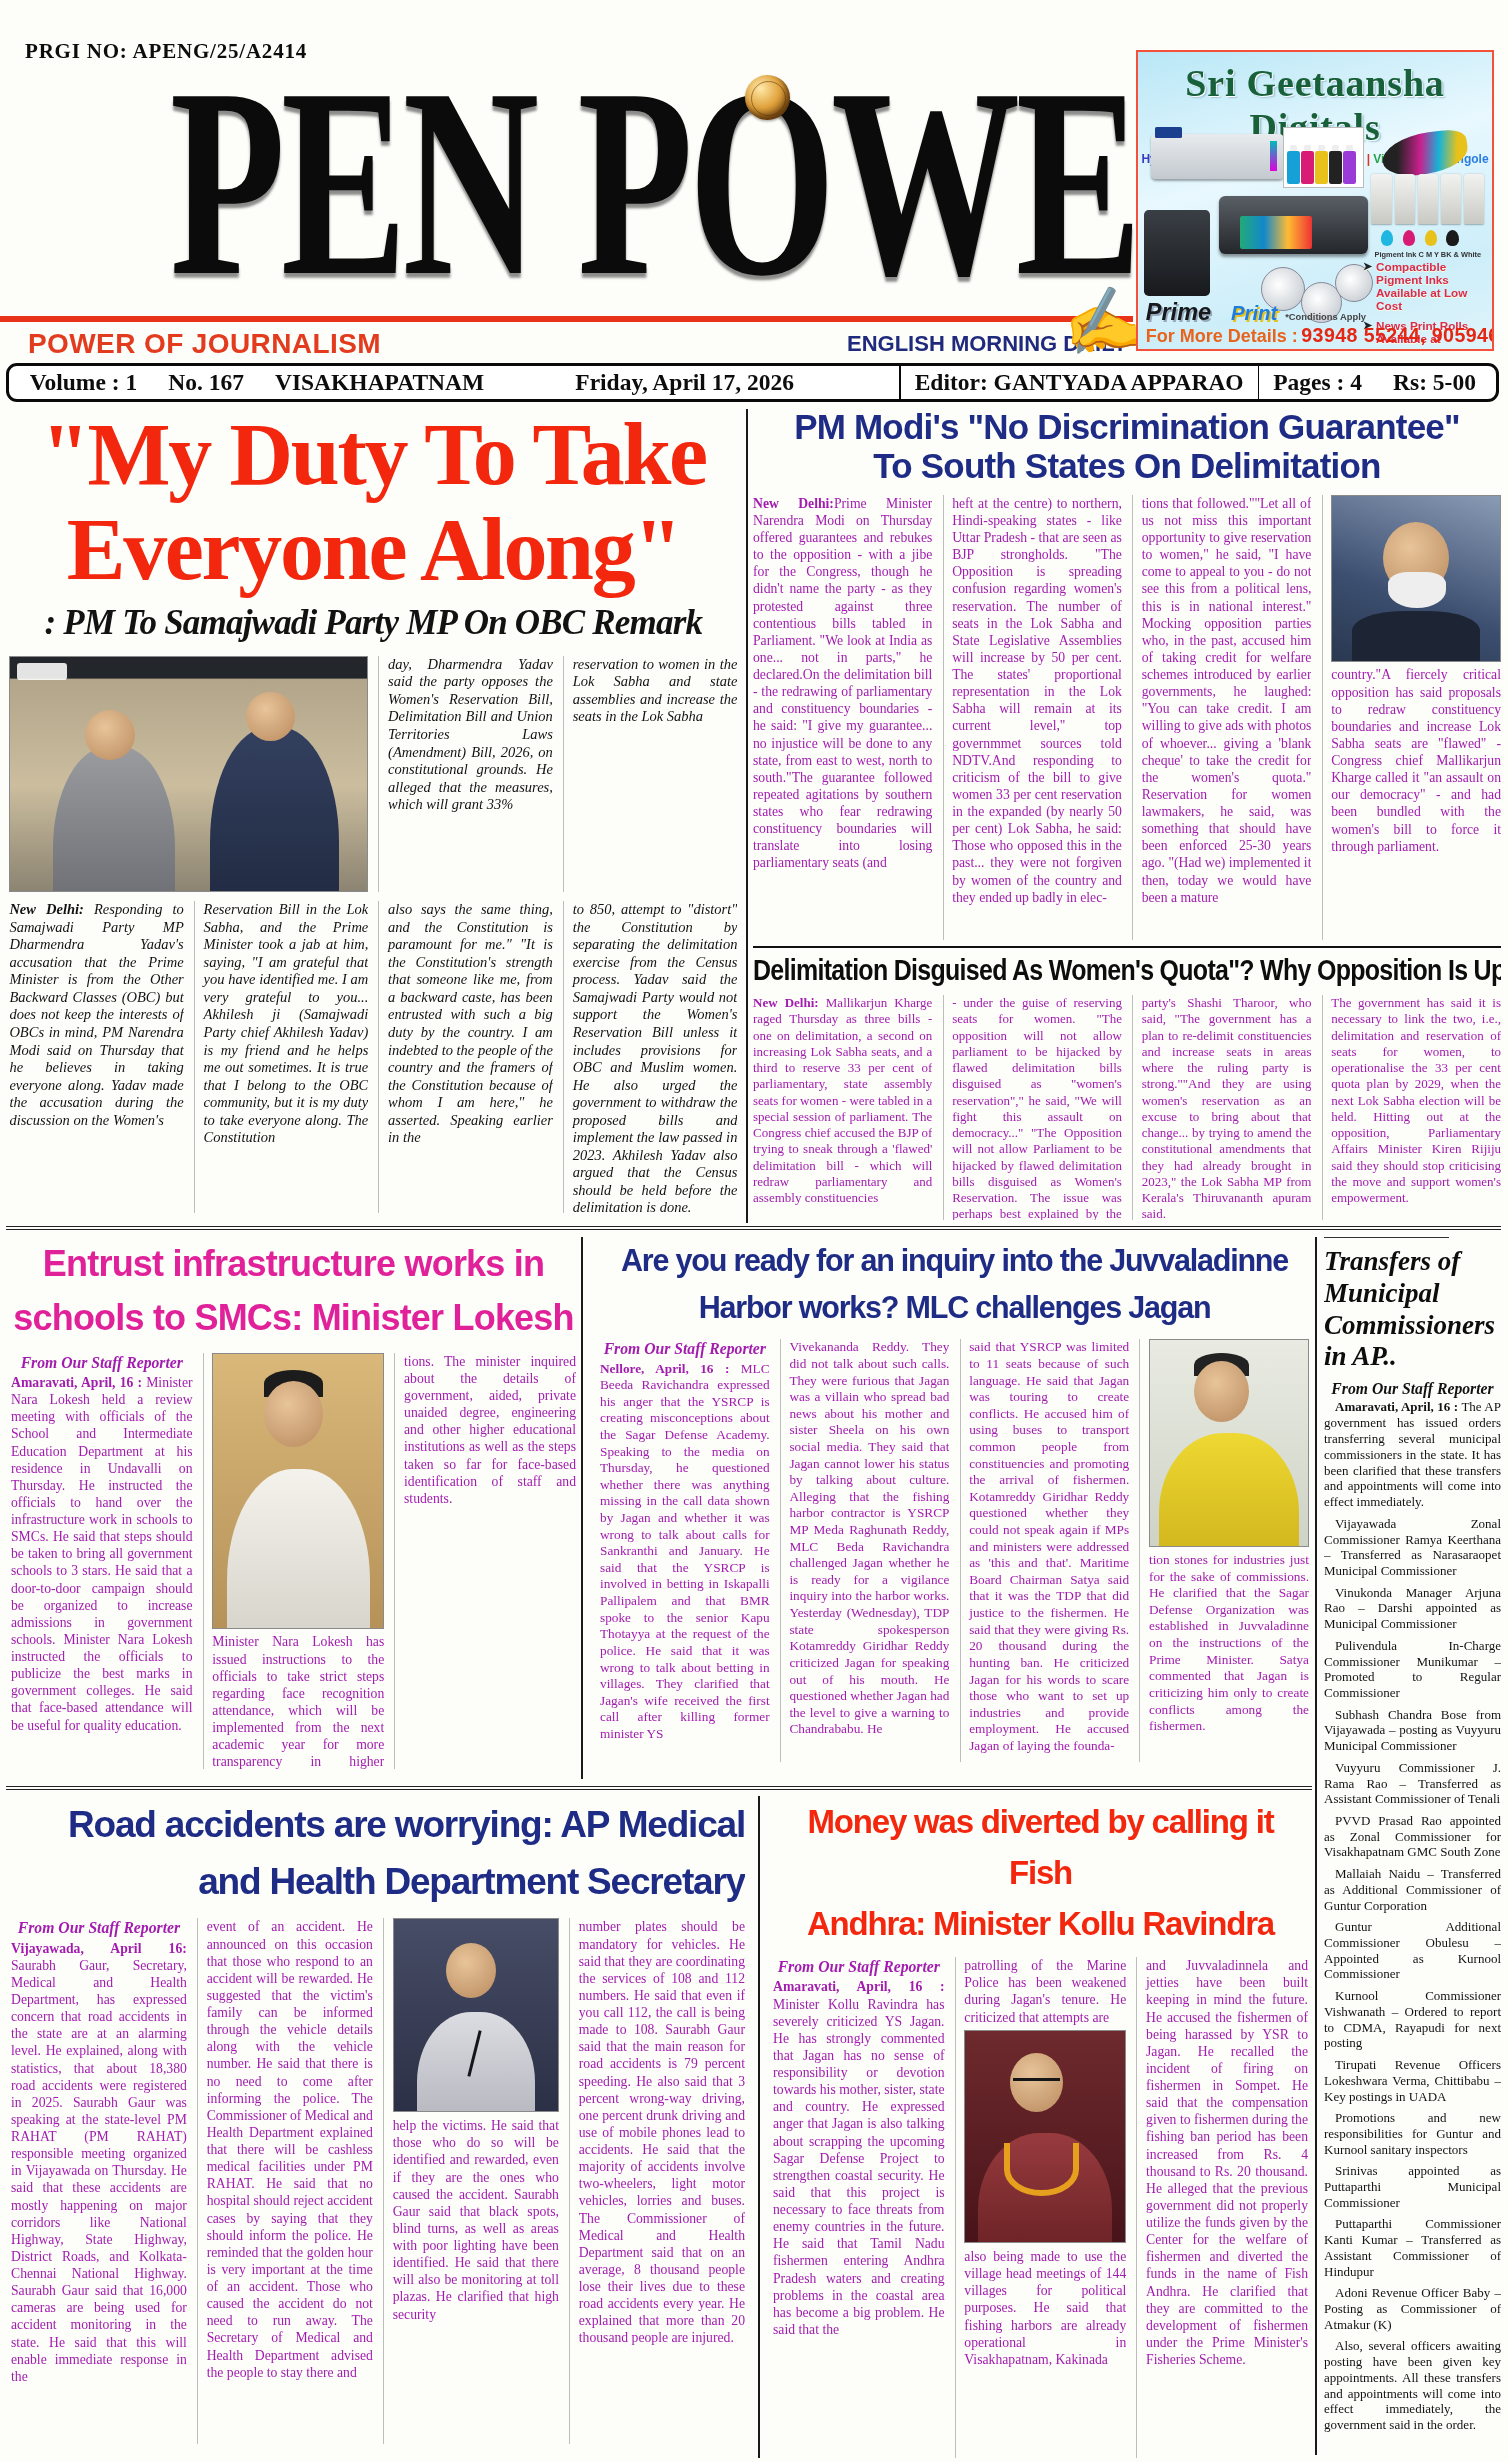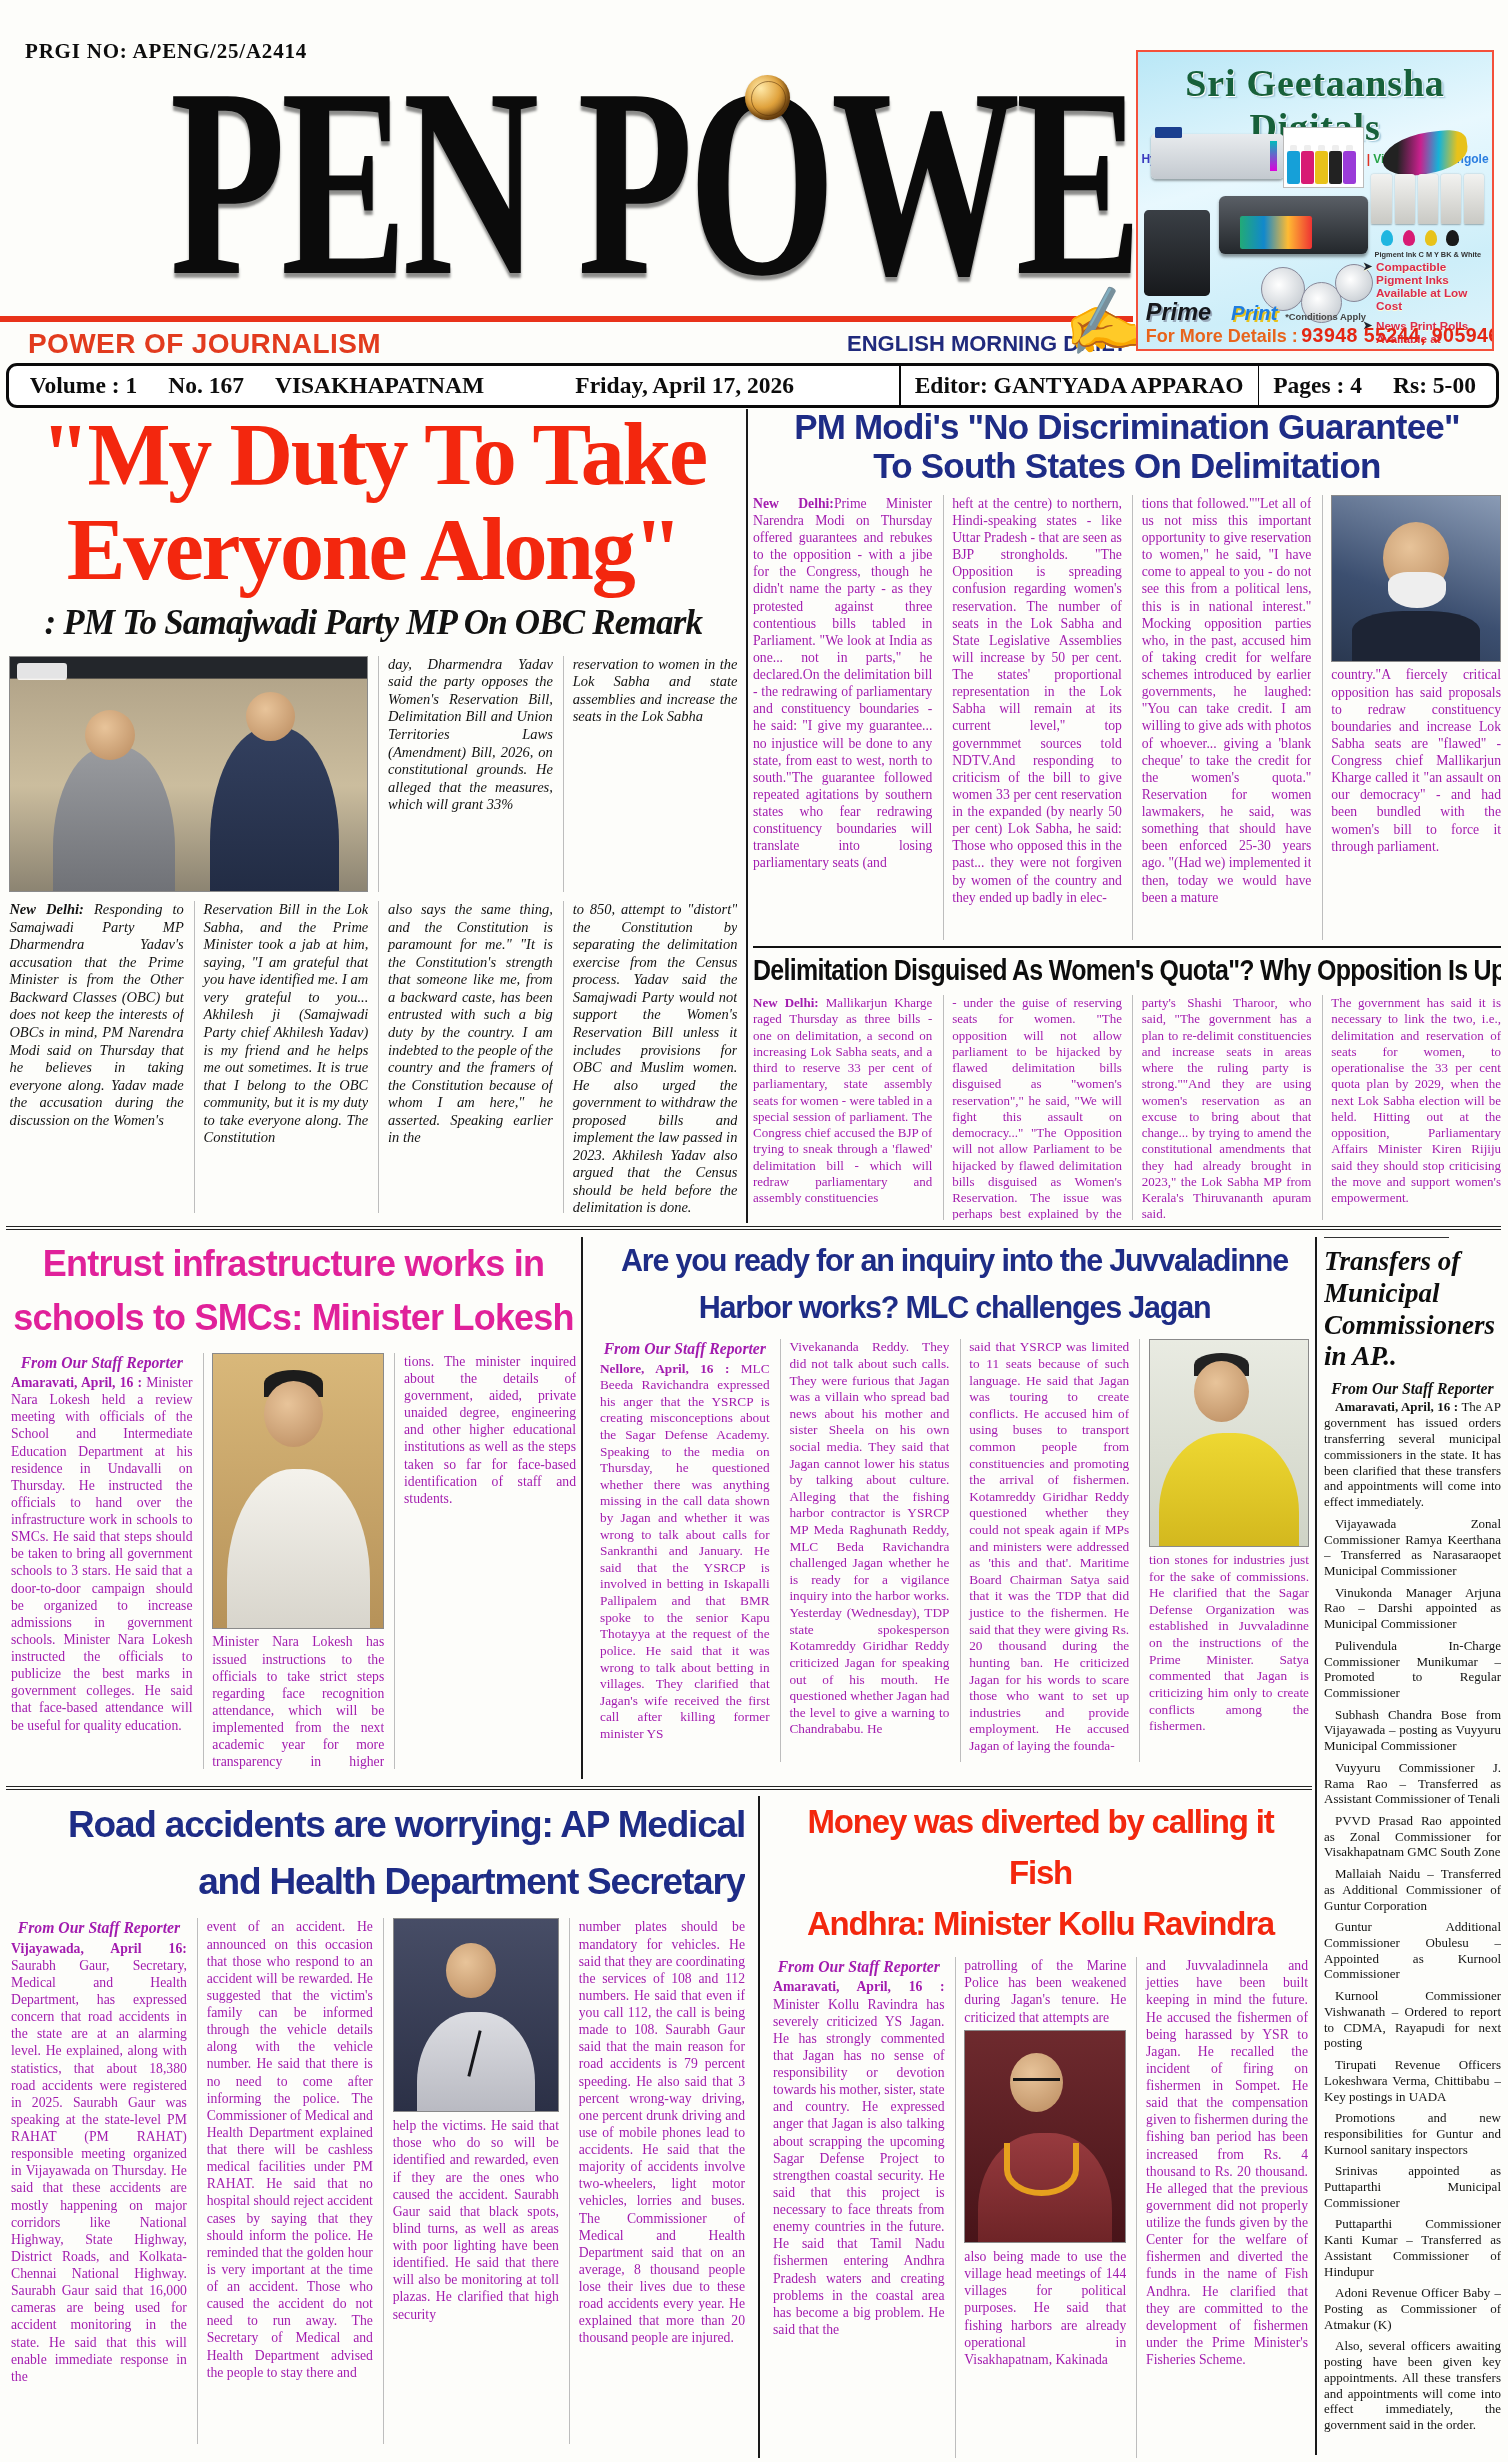--- a/index.html
+++ b/index.html
@@ -61,21 +61,21 @@
   .ad-bullets .arrow{color:#1b2430;margin-right:3.9px;font-size:11px;}
   .ad-bottom{position:absolute;left:7.8px;bottom:23.5px;display:flex;align-items:baseline;gap:7.8px;}
   .prime{font-size:23.5px;font-weight:900;font-style:italic;color:#16181c;text-shadow:1.6px 1.6px 0 #9ab;}
   .print{font-size:20.4px;font-weight:900;font-style:italic;color:#1f7de0;text-shadow:1.6px 1.6px 0 #e8c21a;margin-left:12px;}
   .conditions{font-size:9.4px;font-weight:bold;color:#444;}
   .ad-contact{position:absolute;left:7.8px;bottom:1.6px;white-space:nowrap;}
   .fmd{font-size:18px;font-weight:bold;color:#e8641c;}
   .fmd-num{font-size:19.6px;font-weight:bold;color:#e42612;letter-spacing:0.4px;}
 
   
-  .infobar{position:absolute;left:6.3px;top:363px;width:1493px;height:45px;border:3.1px solid #0a0a0a;border-radius:11px;
+  .infobar{position:absolute;left:6.3px;top:363px;width:1493px;height:39px;border:3.1px solid #0a0a0a;border-radius:11px;
       background:#fff;display:flex;align-items:center;font-weight:bold;font-size:23.5px;color:#0d0d0d;padding:0 20.4px;}
   .infobar .sp{flex:1;}
   .infobar .sep{width:1.6px;align-self:stretch;background:#0a0a0a;margin:0 14px;}
   .infobar .gap{width:31px;}
 
   
   .hl-red{color:#f3270e;}
   .hl-navy{color:#1e2c86;}
   .hl-mag{color:#e0219a;}
   .sans{font-family:"Liberation Sans",sans-serif;}

